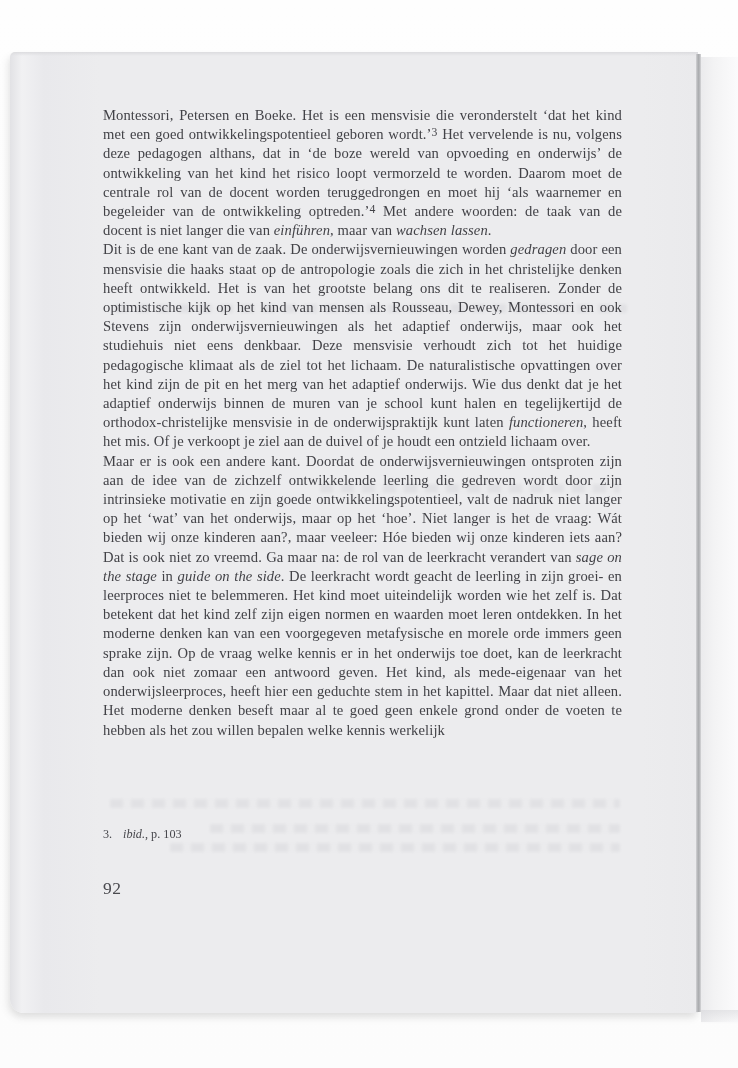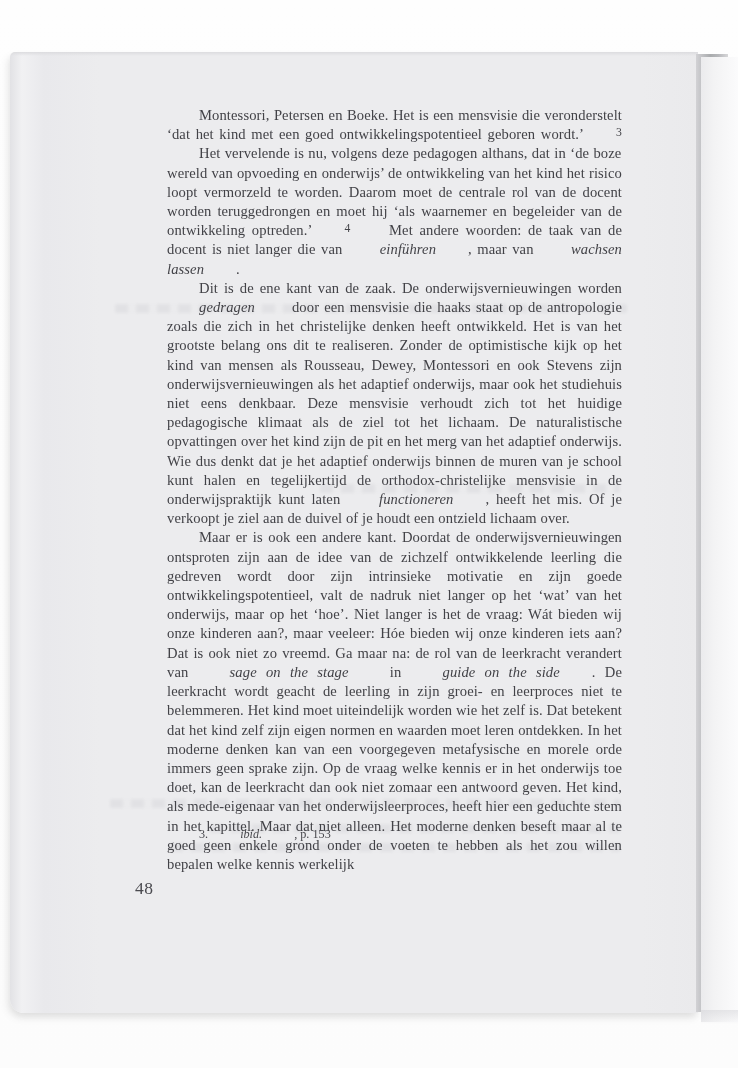--- a/index.html
+++ b/index.html
@@ -1,15 +1,15 @@
 <!DOCTYPE html>
 <html lang="nl"><head>
 <meta charset="utf-8">
 <style>
-  * { box-sizing: border-box; padding-left: 32px; }
+  * { box-sizing: border-box; }
   html, body { margin: 0; padding: 0; }
   body {
     width: 738px; height: 1068px;
     background: #fdfdfd;
     font-family: "Liberation Serif", serif;
     overflow: hidden;
   }
   .scene {
     position: relative;
     width: 738px; height: 1068px;
@@ -116,21 +116,21 @@
   <div class="ghost ghost-4"></div>
   <div class="ghost ghost-5"></div>
 
   <div class="text-block" id="paragraphs">
       <p class="para"><span>Montessori, Petersen en Boeke. Het is een mensvisie die veronderstelt ‘dat het kind met een goed ontwikkelingspotentieel geboren wordt.’</span><sup>3</sup><span> Het vervelende is nu, volgens deze pedagogen althans, dat in ‘de boze wereld van opvoeding en onderwijs’ de ontwikkeling van het kind het risico loopt vermorzeld te worden. Daarom moet de centrale rol van de docent worden teruggedrongen en moet hij ‘als waarnemer en begeleider van de ontwikkeling optreden.’</span><sup>4</sup><span> Met andere woorden: de taak van de docent is niet langer die van </span><em>einführen</em><span>, maar van </span><em>wachsen lassen</em><span>.</span></p>
       <p class="para"><span>Dit is de ene kant van de zaak. De onderwijsvernieuwingen worden </span><em>gedragen</em><span> door een mensvisie die haaks staat op de antropologie zoals die zich in het christelijke denken heeft ontwikkeld. Het is van het grootste belang ons dit te realiseren. Zonder de optimistische kijk op het kind van mensen als Rousseau, Dewey, Montessori en ook Stevens zijn onderwijsvernieuwingen als het adaptief onderwijs, maar ook het studiehuis niet eens denkbaar. Deze mensvisie verhoudt zich tot het huidige pedagogische klimaat als de ziel tot het lichaam. De naturalistische opvattingen over het kind zijn de pit en het merg van het adaptief onderwijs. Wie dus denkt dat je het adaptief onderwijs binnen de muren van je school kunt halen en tegelijkertijd de orthodox-christelijke mensvisie in de onderwijspraktijk kunt laten </span><em>functioneren</em><span>, heeft het mis. Of je verkoopt je ziel aan de duivel of je houdt een ontzield lichaam over.</span></p>
       <p class="para"><span>Maar er is ook een andere kant. Doordat de onderwijsvernieuwingen ontsproten zijn aan de idee van de zichzelf ontwikkelende leerling die gedreven wordt door zijn intrinsieke motivatie en zijn goede ontwikkelingspotentieel, valt de nadruk niet langer op het ‘wat’ van het onderwijs, maar op het ‘hoe’. Niet langer is het de vraag: Wát bieden wij onze kinderen aan?, maar veeleer: Hóe bieden wij onze kinderen iets aan? Dat is ook niet zo vreemd. Ga maar na: de rol van de leerkracht verandert van </span><em>sage on the stage</em><span> in </span><em>guide on the side</em><span>. De leerkracht wordt geacht de leerling in zijn groei- en leerproces niet te belemmeren. Het kind moet uiteindelijk worden wie het zelf is. Dat betekent dat het kind zelf zijn eigen normen en waarden moet leren ontdekken. In het moderne denken kan van een voorgegeven metafysische en morele orde immers geen sprake zijn. Op de vraag welke kennis er in het onderwijs toe doet, kan de leerkracht dan ook niet zomaar een antwoord geven. Het kind, als mede-eigenaar van het onderwijsleerproces, heeft hier een geduchte stem in het kapittel. Maar dat niet alleen. Het moderne denken beseft maar al te goed geen enkele grond onder de voeten te hebben als het zou willen bepalen welke kennis werkelijk</span></p>
     </div>
 
   <div class="footnotes" id="footnotes">
-      <div class="footnote"><span class="fn-num">3.</span><em>ibid.</em><span>, p. 153</span></div>
+      <div class="footnote"><span class="fn-num">3.</span><em>ibid.</em><span>, p. 103</span></div>
     </div>
 
-  <div class="page-number">48</div>
+  <div class="page-number">92</div>
 
   <div class="edge-line"></div>
   <div class="fore-edge"></div>
 
 </div>
 
 </body></html>

